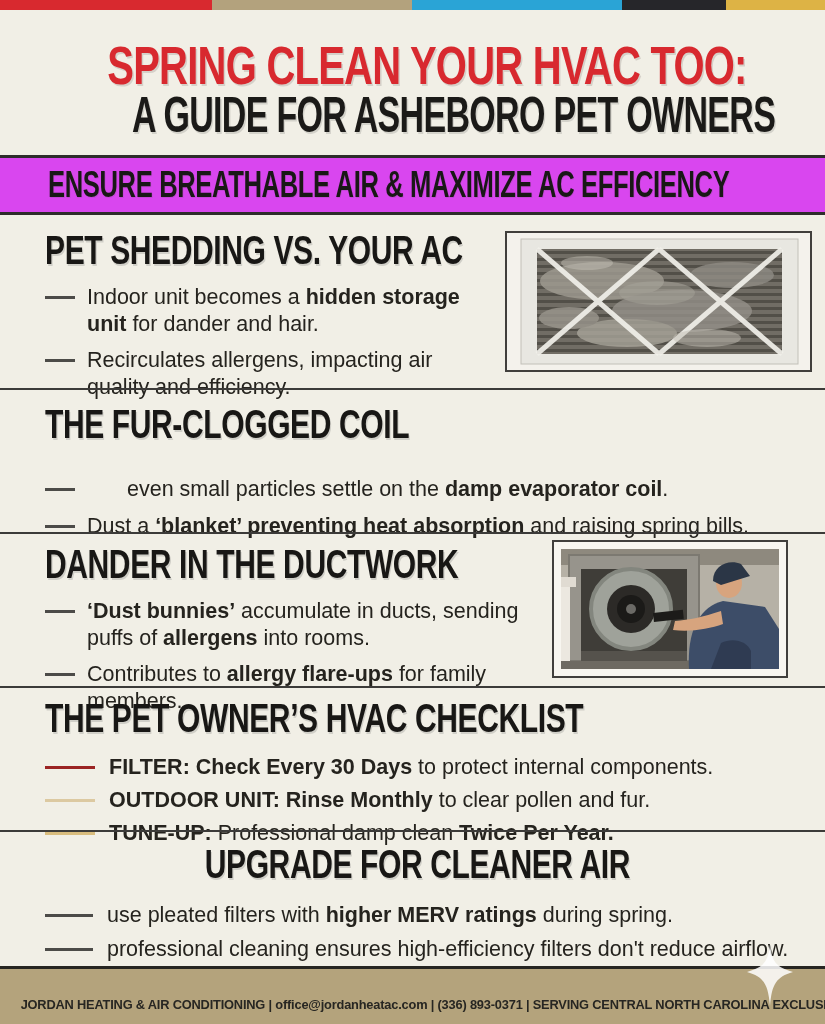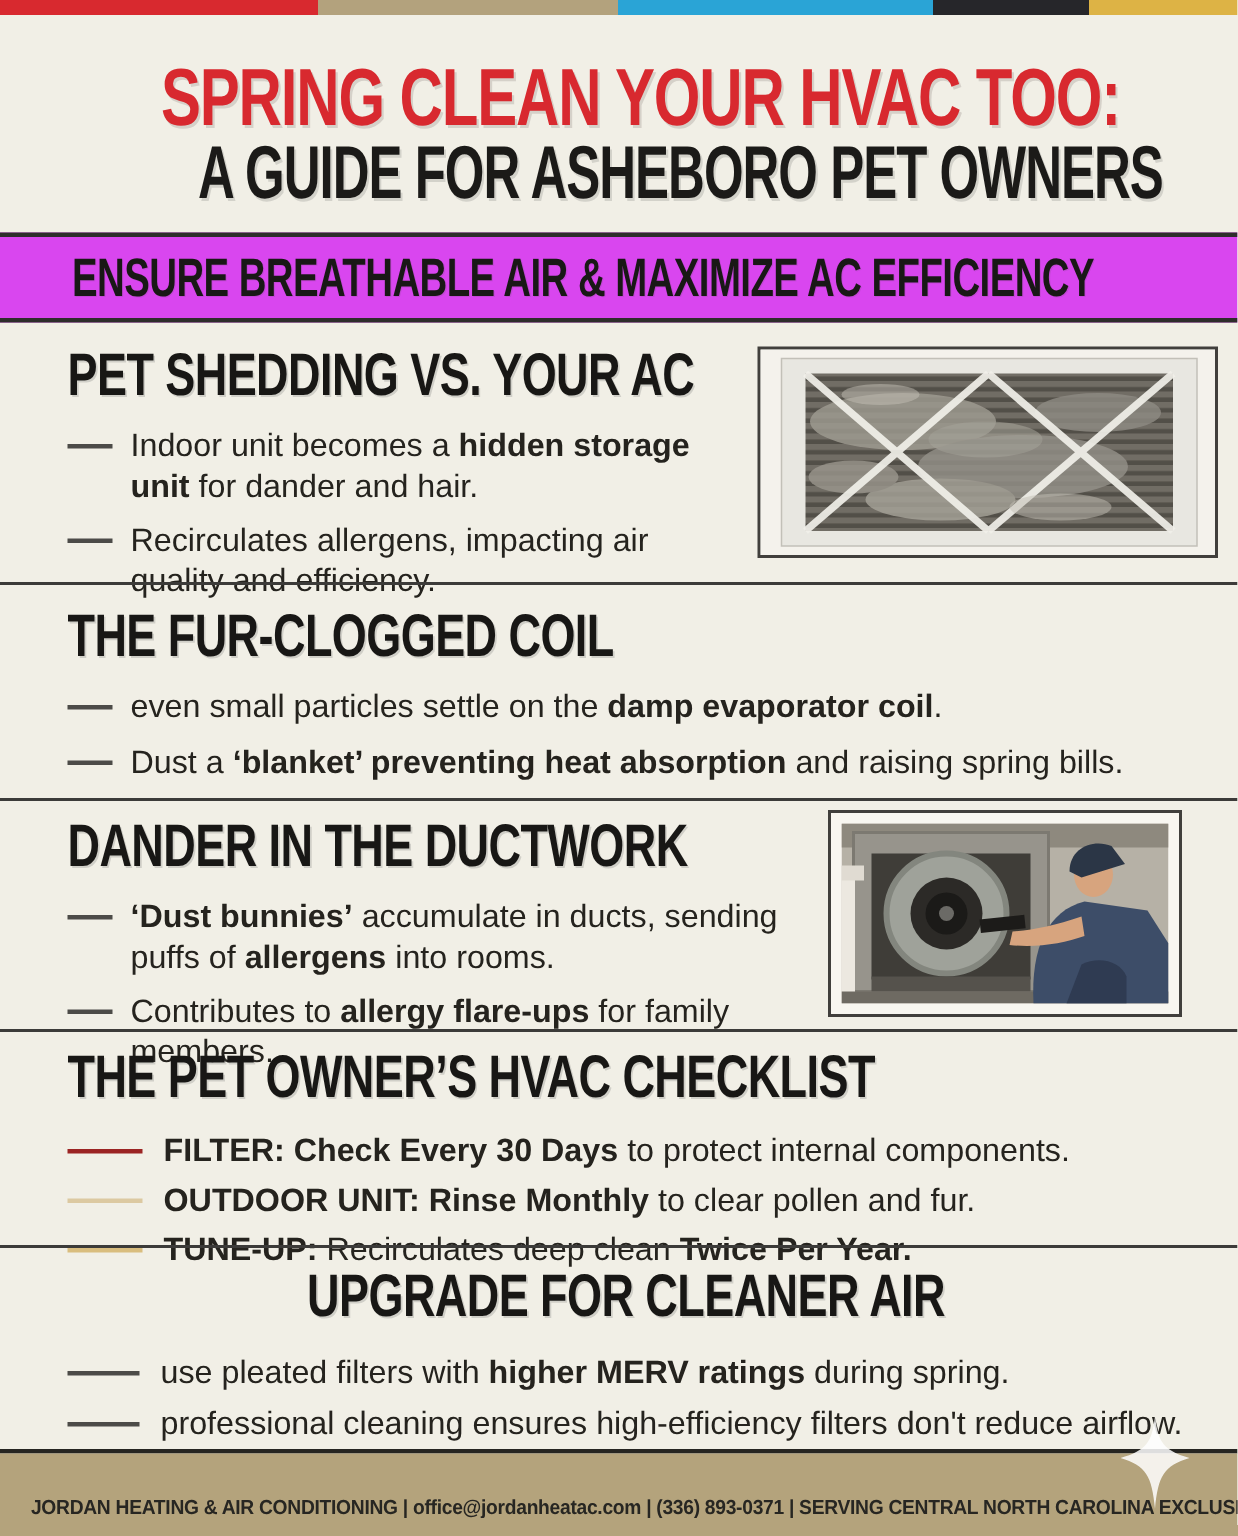--- a/index.html
+++ b/index.html
@@ -128,21 +128,21 @@
       <ellipse cx="200" cy="105" rx="34" ry="9" fill="#c4c0b6"></ellipse>
       <ellipse cx="80" cy="30" rx="26" ry="7" fill="#c4c0b6"></ellipse>
     </g>
   </svg>
 </div>
 
 <div class="divider" style="top:388px;"></div>
 
 <div class="sec" style="top:402px;">
   <h2 class="sec-heading">THE FUR-CLOGGED COIL</h2>
-  <div class="bullet" style="margin-top:12px;">
+  <div class="bullet" style="margin-top:30px;gap:40px;">
     <span class="dash"></span>
     <p class="btext"><span>even small particles settle on the </span><span class="b">damp evaporator coil</span><span>.</span></p>
   </div>
   <div class="bullet" style="margin-top:10px;">
     <span class="dash"></span>
     <p class="btext"><span>Dust a </span><span class="b">‘blanket’ preventing heat absorption</span><span> and raising spring bills.</span></p>
   </div>
 </div>
 
 <div class="divider" style="top:532px;"></div>
@@ -189,21 +189,21 @@
   <div class="bullet" style="margin-top:14px;text-align:center;">
     <span class="dash cl" style="background: rgb(155, 36, 35);"></span>
     <p class="btext cl-text"><span class="b">FILTER: Check Every 30 Days</span><span> to protect internal components.</span></p>
   </div>
   <div class="bullet" style="margin-top:6px;">
     <span class="dash cl" style="background: rgb(220, 201, 161);"></span>
     <p class="btext cl-text"><span class="b">OUTDOOR UNIT: Rinse Monthly</span><span> to clear pollen and fur.</span></p>
   </div>
   <div class="bullet" style="margin-top:6px;">
     <span class="dash cl" style="background: rgb(217, 189, 126);"></span>
-    <p class="btext cl-text"><span class="b">TUNE-UP:</span><span> Recirculates deep clean </span><span class="b">Twice Per Year.</span></p>
+    <p class="btext cl-text"><span class="b">TUNE-UP:</span><span> Professional damp clean </span><span class="b">Twice Per Year.</span></p>
   </div>
 </div>
 
 <div class="divider" style="top:830px;"></div>
 
 <div class="sec" style="top:842px;text-align:right;">
   <h2 class="sec-heading">UPGRADE FOR CLEANER AIR</h2>
   <div class="bullet" style="margin-top:16px;">
     <span class="dash long"></span>
     <p class="btext"><span>use pleated filters with </span><span class="b">higher MERV ratings</span><span> during spring.</span></p>

